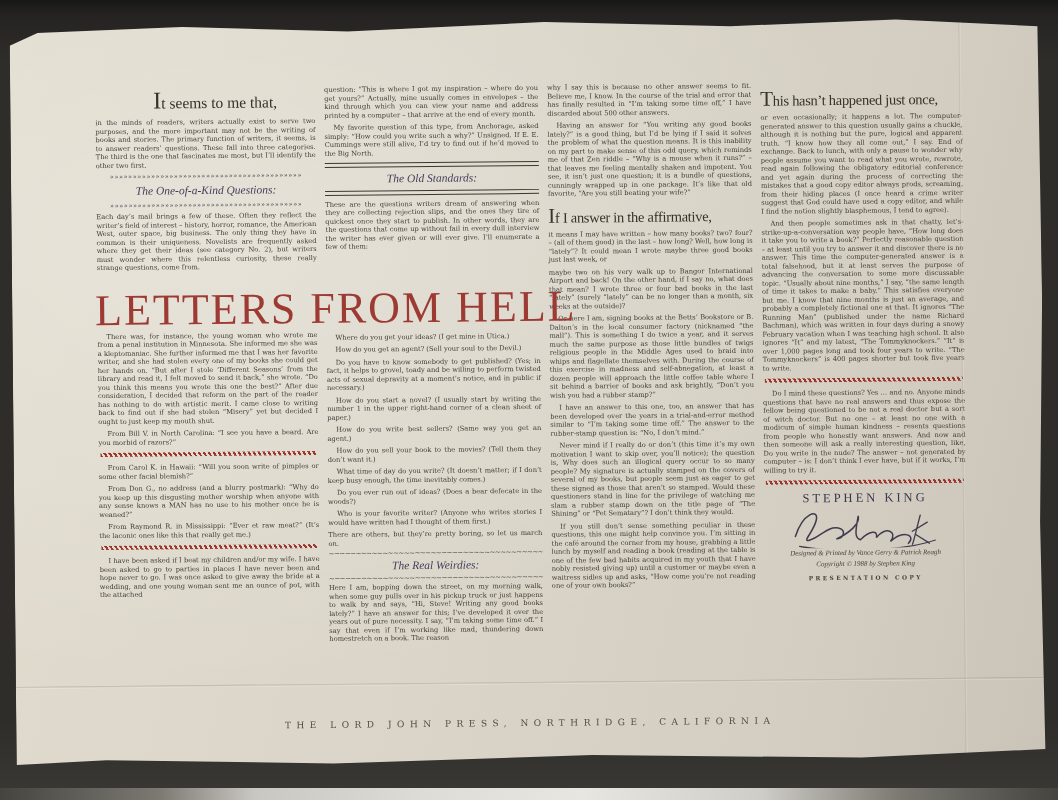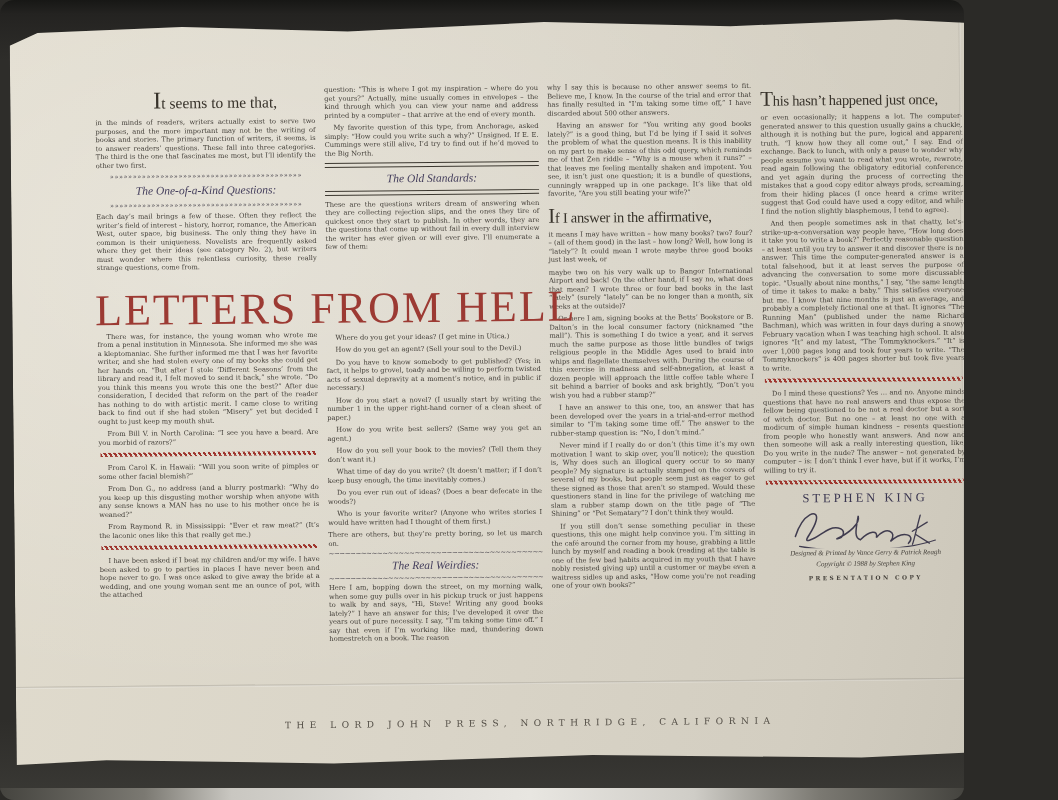--- a/index.html
+++ b/index.html
@@ -2,23 +2,22 @@
 <html><head>
 <meta charset="utf-8">
 <style>
   html,body { margin:0; padding:0; }
   body {
     width:1058px; height:800px; overflow:hidden;
     background:#2b2a27;
     font-family:"DejaVu Serif", serif;
   }
   .stage {
-    position:relative; width:964px; height:800px; overflow:hidden;
+    position:relative; width:1058px; height:800px; overflow:hidden;
     background:linear-gradient(180deg,#171715 0px,#242321 14px,#2e2d2a 60px,#2e2d2a 90%,#3a3935 100%);
-    border-radius:14px;
   }
   .bottom-strip {
     position:absolute; left:0; right:0; bottom:0; height:12px;
     background:linear-gradient(90deg,#45443f 0%,#7b7972 15%,#c9c7c1 24%,#dedcd7 40%,#e8e6e1 55%,#cfcdc7 72%,#7b7972 85%,#45443f 100%);
   }
   .paper {
     position:absolute; left:10px; top:20px; width:1034px; height:746px;
     background:
       radial-gradient(ellipse at 20% 30%, rgba(255,255,255,.25), rgba(255,255,255,0) 60%),
       linear-gradient(103deg,#e1dcce 0%,#dad5c8 45%,#d3cec1 78%,#c9c4b7 100%);

